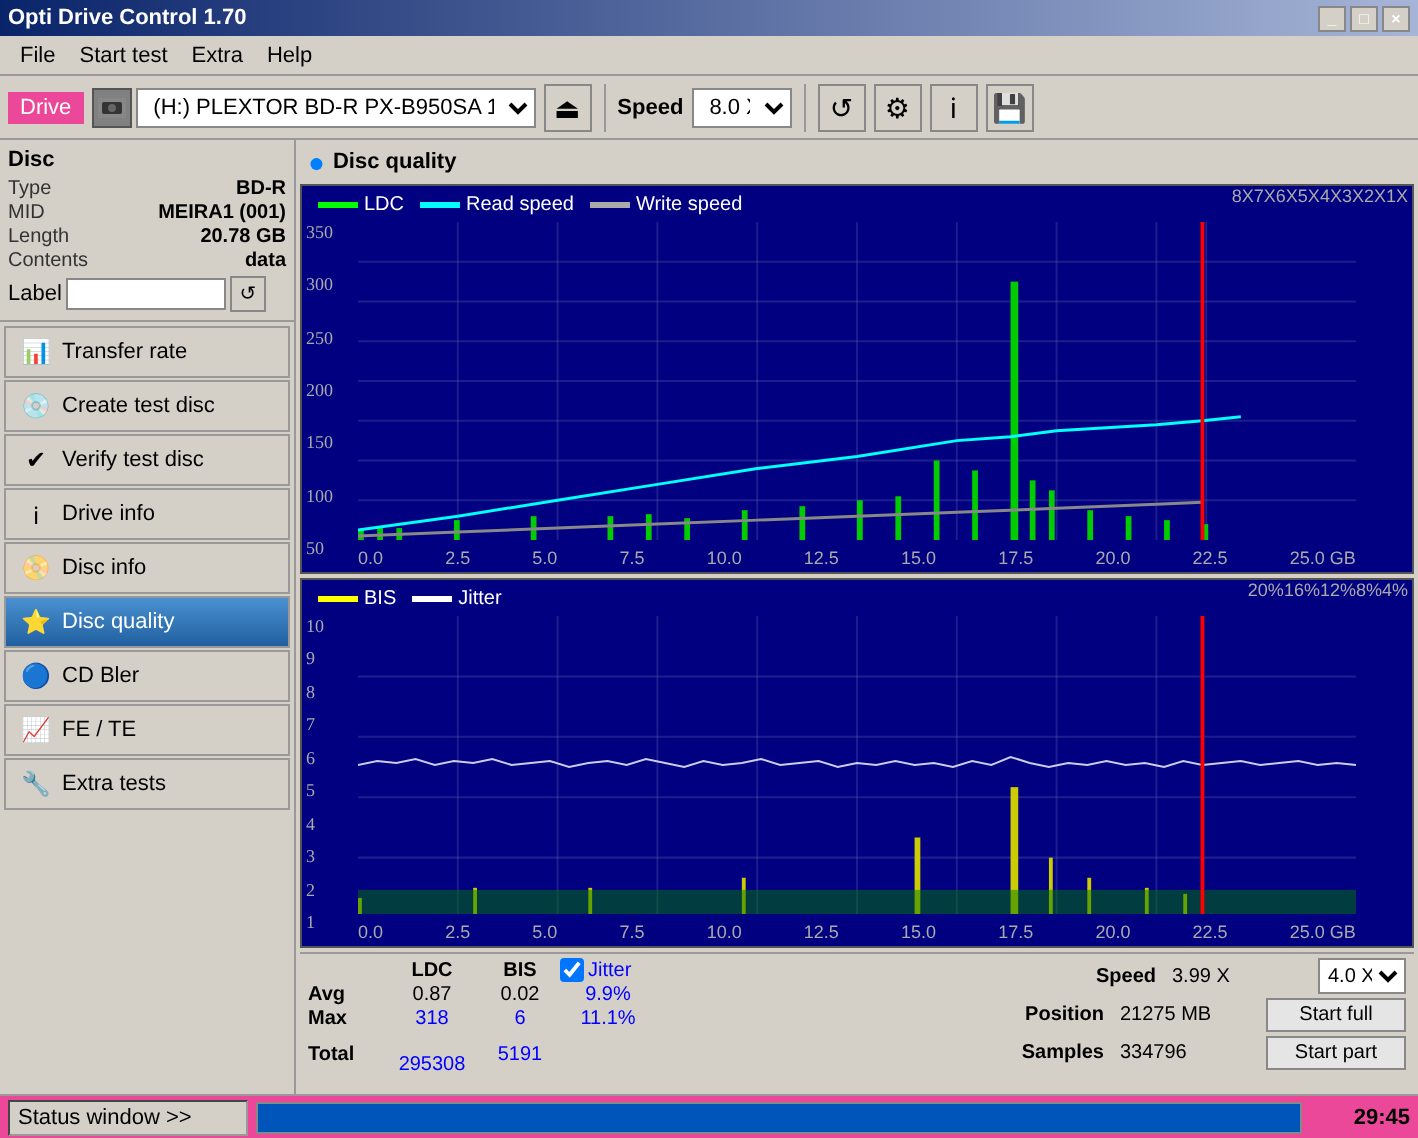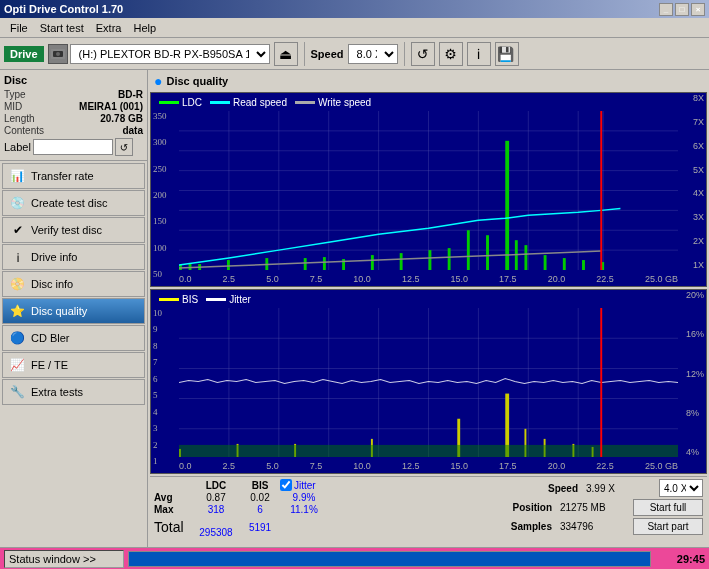--- a/index.html
+++ b/index.html
@@ -46,24 +46,24 @@
     .toolbar {
       background: #d4d0c8;
       height: 32px;
       display: flex;
       align-items: center;
       padding: 2px 4px;
       border-bottom: 1px solid #999;
       gap: 4px;
     }
     .toolbar-label {
-      background: #15803d;
+      background: #ec4899;
       color: white;
       padding: 2px 6px;
-      font-weight: bold;
+      font-weight: normal;
       font-size: 11px;
     }
     .drive-select {
       display: flex;
       align-items: center;
       gap: 2px;
     }
     .drive-icon {
       width: 20px; height: 20px;
       background: #808080;
@@ -196,21 +196,21 @@
     .legend-item { display: flex; align-items: center; gap: 3px; }
     .legend-color { width: 20px; height: 3px; }
 
     
     .y-axis-right {
       position: absolute;
       right: 2px;
       top: 0;
       bottom: 16px;
       display: flex;
-      flex-direction: column;
+      flex-direction: row;
       justify-content: space-between;
       font-size: 9px;
       color: #aaa;
     }
     .y-axis-left {
       position: absolute;
       left: 2px;
       top: 18px;
       bottom: 7px;
       display: flex;
@@ -643,21 +643,21 @@
         </div>
 
         <div style="display:flex; gap:2px; align-items:center;">
           <span style="width:36px; font-size:10px; font-weight:bold;">Max</span>
           <span style="width:48px; font-size:10px; text-align:center; color:blue;">318</span>
           <span style="width:36px; font-size:10px; text-align:center; color:blue;">6</span>
           <span style="width:48px; font-size:10px; text-align:center; color:blue;">11.1%</span>
         </div>
 
         <div style="display:flex; gap:2px; align-items:center;">
-          <span style="width:36px; font-size:14px; font-weight:normal;">Total</span>
+          <span style="width:36px; font-size:10px; font-weight:bold;">Total</span>
           <span style="width:48px; font-size:10px; text-align:center; color:blue;margin-top:11px;">295308</span>
           <span style="width:36px; font-size:10px; text-align:center; color:blue;">5191</span>
           <span style="width:48px; font-size:10px; text-align:center; color:blue;"></span>
         </div>
       </div>
 
       <div class="right-stats">
         <div class="right-stat-row">
           <span class="right-stat-label">Speed</span>
           <span class="right-stat-val">3.99 X</span>

